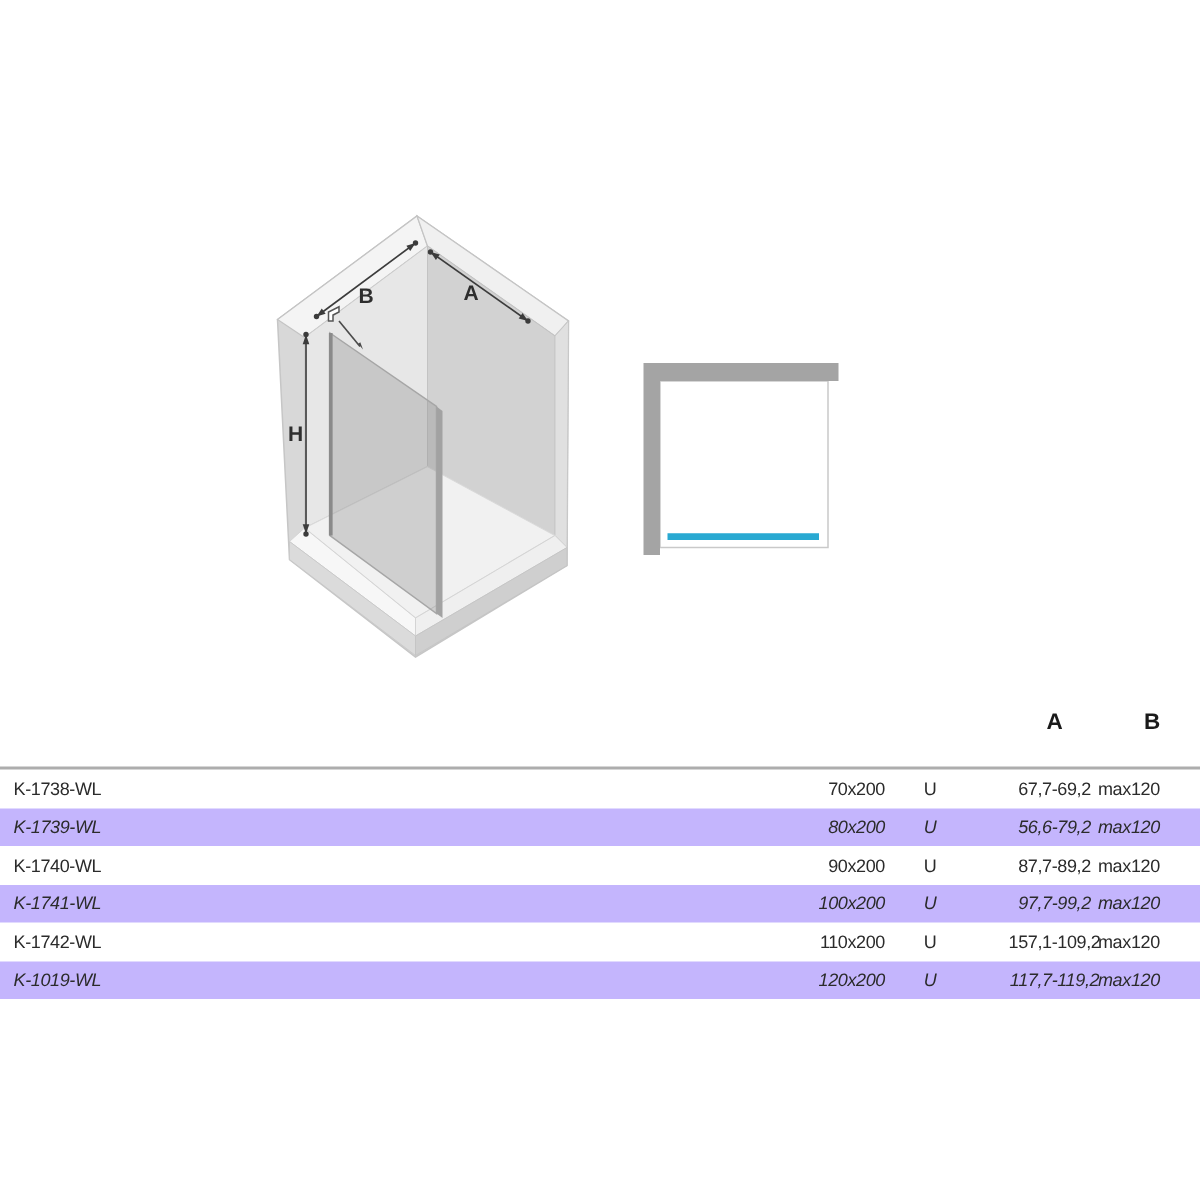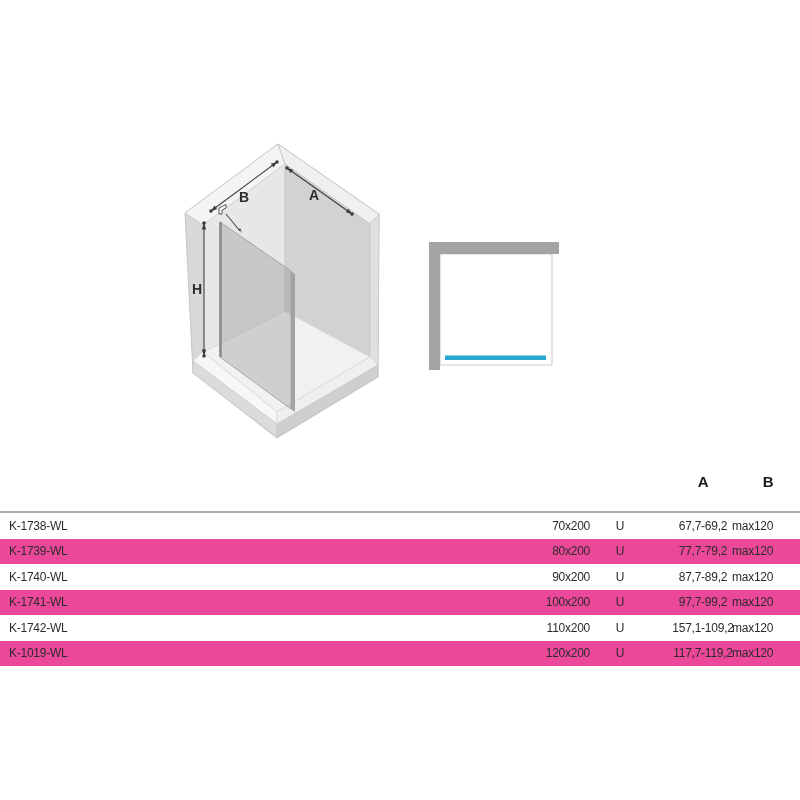--- a/index.html
+++ b/index.html
@@ -8,21 +8,21 @@
   .drawings{position:absolute;left:0;top:0;width:800px;height:460px;}
   svg text{font-family:"Liberation Sans",sans-serif;}
 
   
   .spec-table{position:absolute;left:0;top:460px;width:800px;}
   .thead{position:relative;height:51px;border-bottom:2px solid #adadad;}
   .htxt{position:absolute;top:473px;font-size:15px;font-weight:bold;color:#1a1a1a;
         text-align:center;letter-spacing:-0.2px;}
   .thead .htxt{top:13px;}
   .row{position:relative;height:25.5px;font-size:12px;letter-spacing:-0.25px;}
-  .row.alt{background:#ec4899;}
+  .row.alt{background:#c4b5fd;font-style:italic;}
   .cell{position:absolute;top:50%;transform:translateY(-50%);white-space:nowrap;}
   .c1{left:9px;}
   .c2{left:480px;width:110px;text-align:right;}
   .c3{left:590px;width:60px;text-align:center;}
   .c4{left:650px;width:106px;text-align:center;}
   .c5{left:732px;width:56px;text-align:left;}
   .h4{left:650px;width:106px;}
   .h5{left:740px;width:56px;}
 </style>
 </head>
@@ -105,21 +105,21 @@
       <span class="cell c1">K-1738-WL</span>
       <span class="cell c2">70x200</span>
       <span class="cell c3">U</span>
       <span class="cell c4">67,7-69,2</span>
       <span class="cell c5">max120</span>
     </div>
     <div class="row alt">
       <span class="cell c1">K-1739-WL</span>
       <span class="cell c2">80x200</span>
       <span class="cell c3">U</span>
-      <span class="cell c4">77,7-79,2</span>
+      <span class="cell c4">56,6-79,2</span>
       <span class="cell c5">max120</span>
     </div>
     <div class="row">
       <span class="cell c1">K-1740-WL</span>
       <span class="cell c2">90x200</span>
       <span class="cell c3">U</span>
       <span class="cell c4">87,7-89,2</span>
       <span class="cell c5">max120</span>
     </div>
     <div class="row alt">

